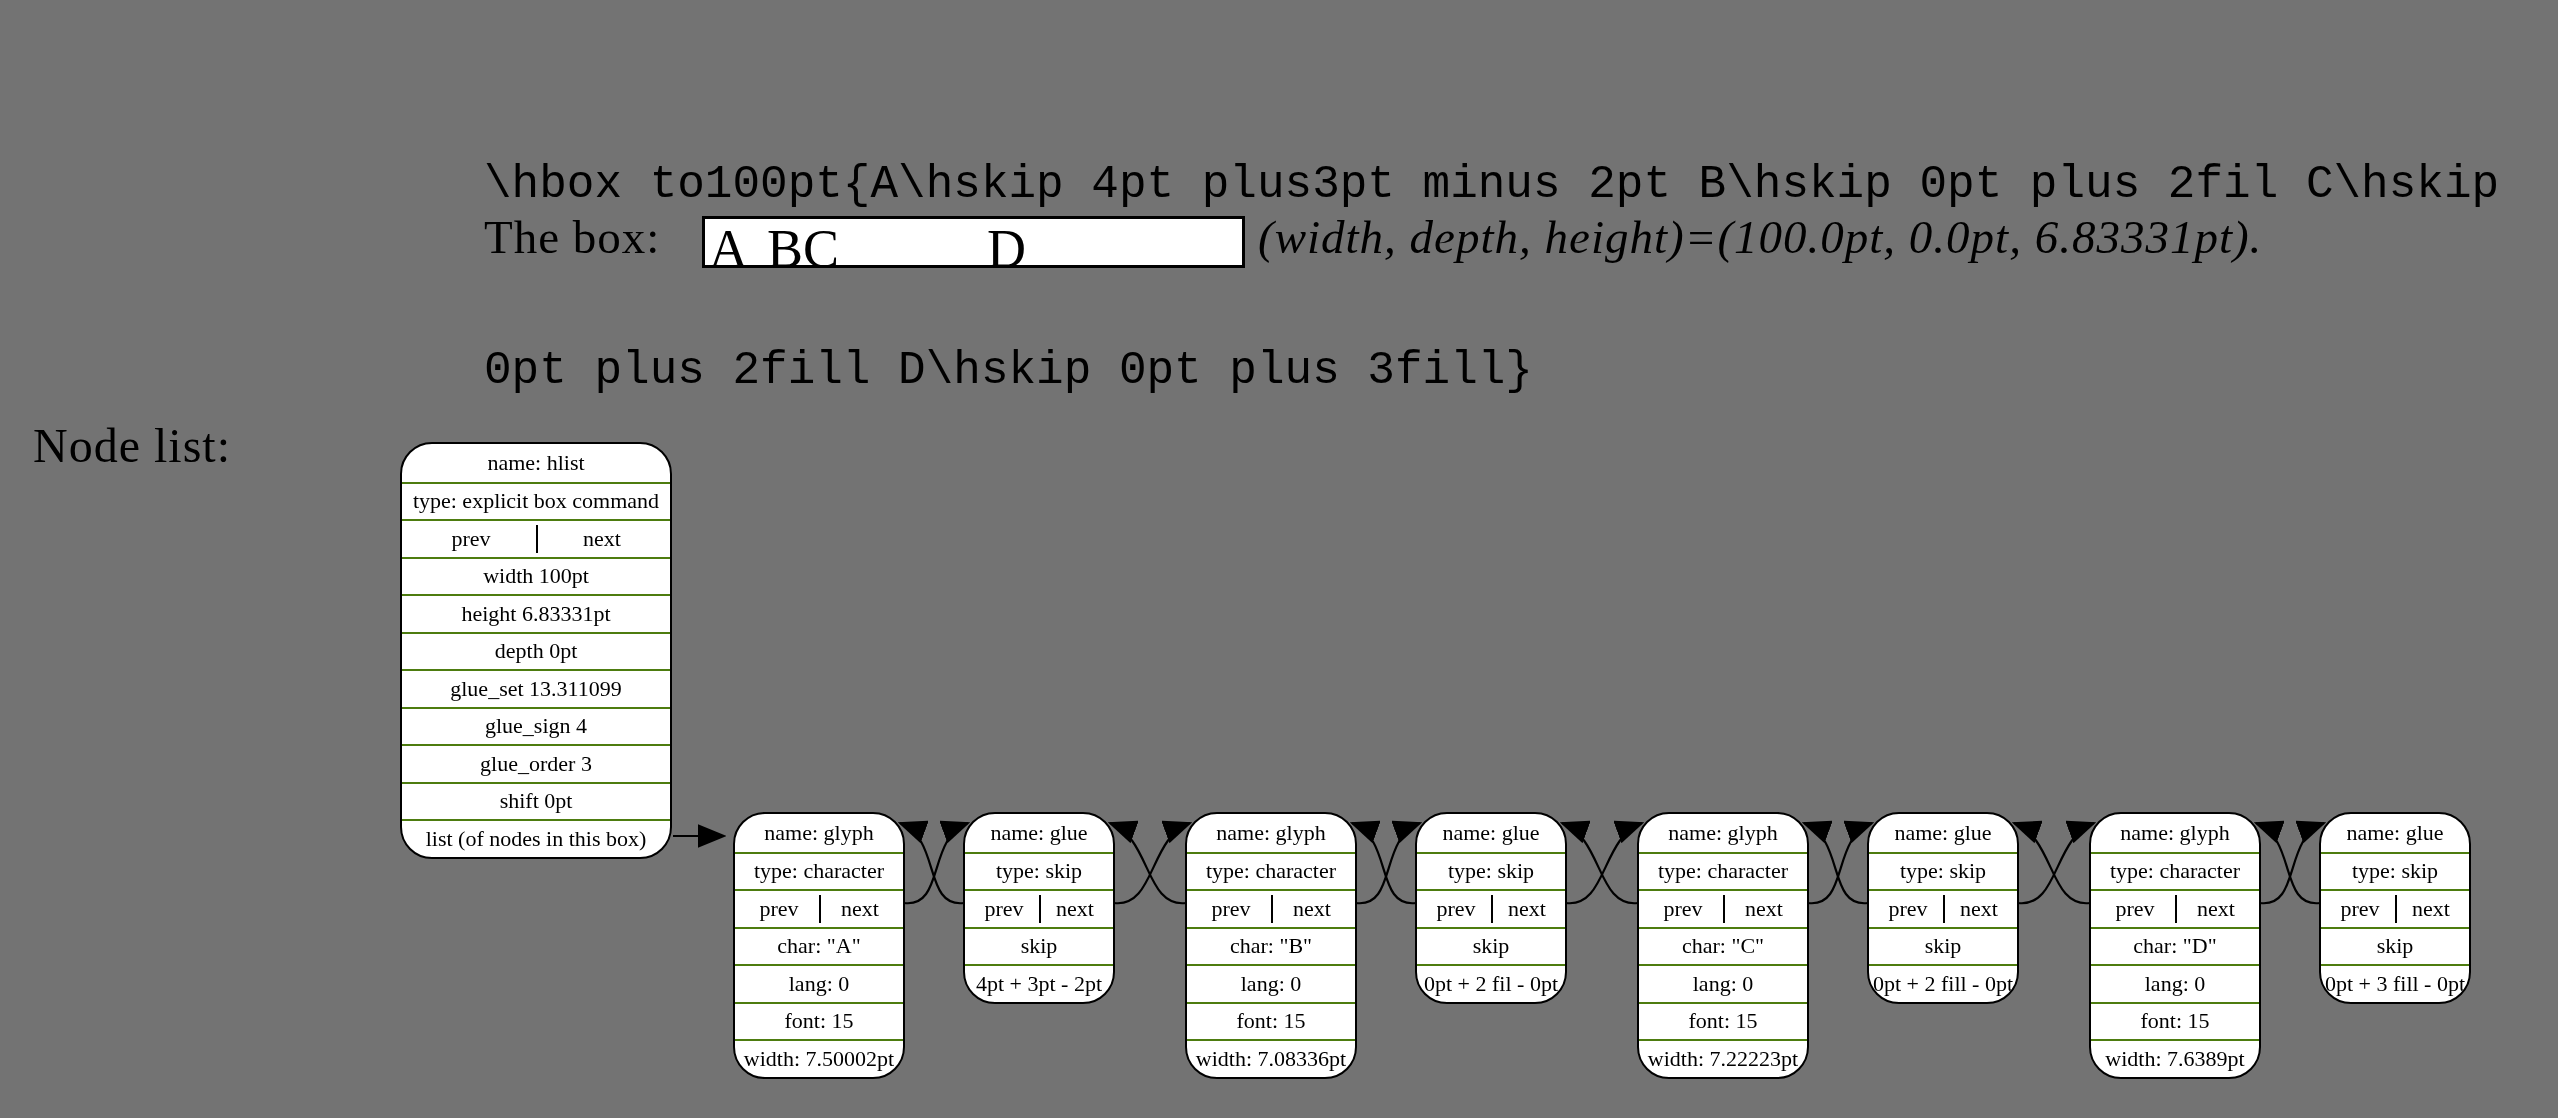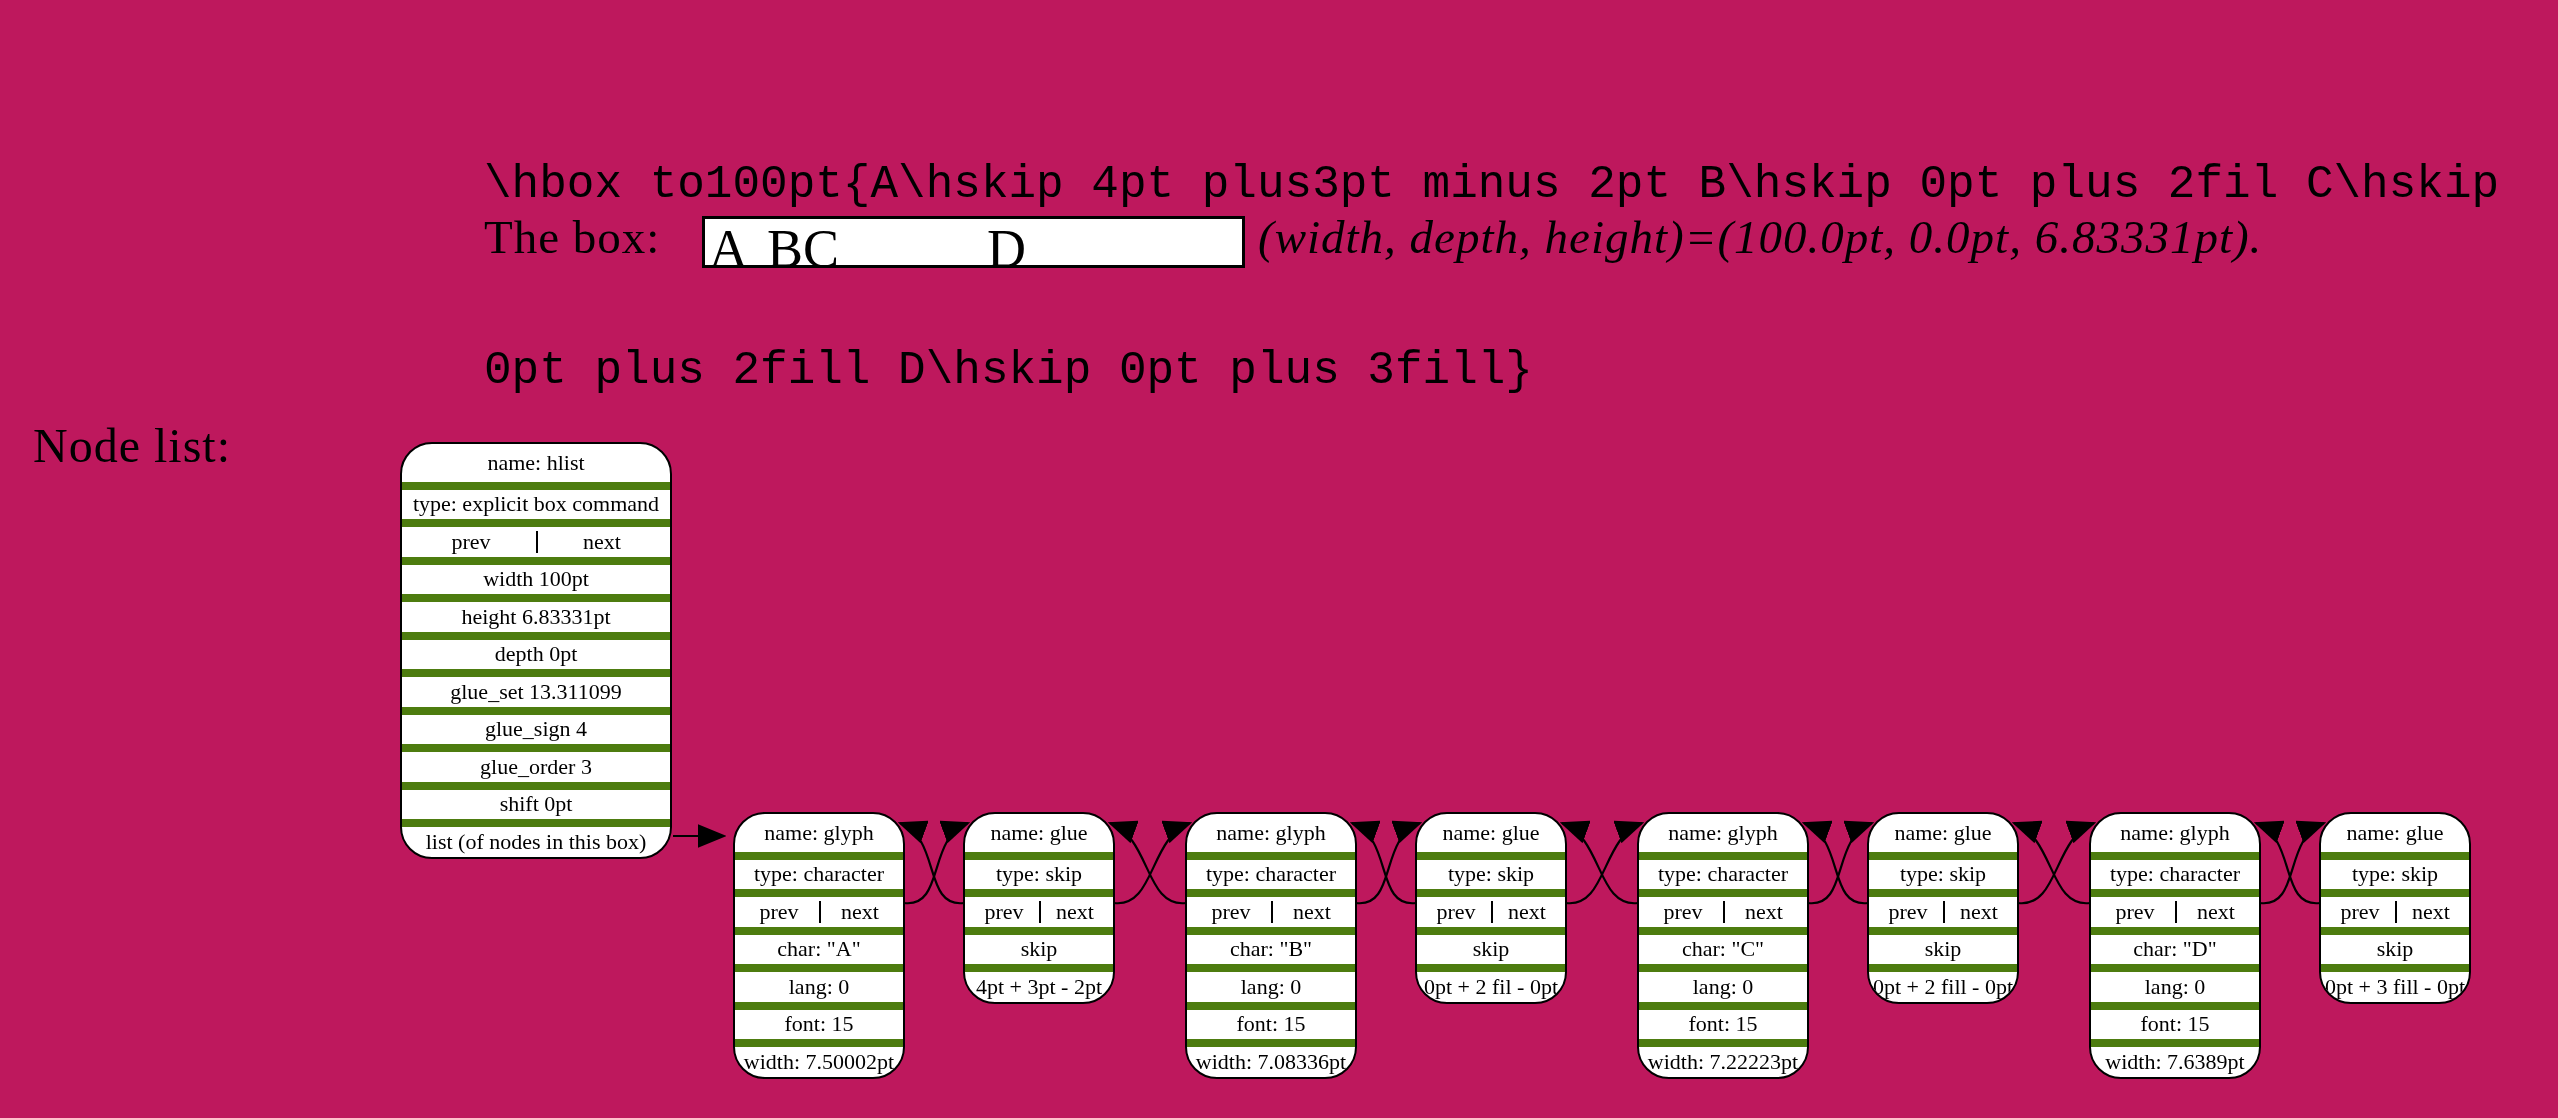--- a/index.html
+++ b/index.html
@@ -1,16 +1,16 @@
 <!DOCTYPE html>
 <html><head>
 <meta charset="utf-8">
 <style>
   html,body{margin:0;padding:0;background:#fff;}
-  .page{position:relative;width:2558px;height:1118px;background:#be185d;color:#000;
+  .page{position:relative;width:2558px;height:1118px;background:#737373;color:#000;
         font-family:"Liberation Serif",serif;overflow:hidden;}
 
   
   .code-block{position:absolute;left:484px;top:30px;
               font-family:"Liberation Mono",monospace;font-size:46px;line-height:62px;
               white-space:pre;}
 
   
   .desc-prefix{position:absolute;left:484px;top:210px;font-size:47px;letter-spacing:1px;}
   .desc-suffix{position:absolute;left:1258px;top:210px;font-size:47px;letter-spacing:1px;font-style:italic;}
@@ -23,21 +23,21 @@
   .rb-a{left:4px;}
   .rb-bc{left:62px;}
   .rb-d{left:282px;}
 
   .nodelist-label{position:absolute;left:33px;top:418px;font-size:48px;letter-spacing:1px;}
 
   
   .node{position:absolute;border:2px solid #000;border-radius:32px;background:#fff;
         font-size:22px;overflow:hidden;box-sizing:border-box;}
   .nrow{height:37.5px;display:flex;align-items:center;justify-content:center;
-        border-top:8px solid #4d7c0f;text-align:center;white-space:nowrap;box-sizing:border-box;}
+        border-top:2px solid #4d7c0f;text-align:center;white-space:nowrap;box-sizing:border-box;}
   .nrow:first-child{border-top:none;}
   .nrow.split{padding:4px;}
   .split .cell{flex:1 1 50%;height:100%;display:flex;align-items:center;justify-content:center;box-sizing:border-box;}
   .split .cell + .cell{border-left:2px solid #000;}
 
   .overlay{position:absolute;left:0;top:0;width:2558px;height:1118px;pointer-events:none;}
   .edge{fill:none;stroke:#000;stroke-width:2.2px;}
 </style>
 </head>
 <body>

